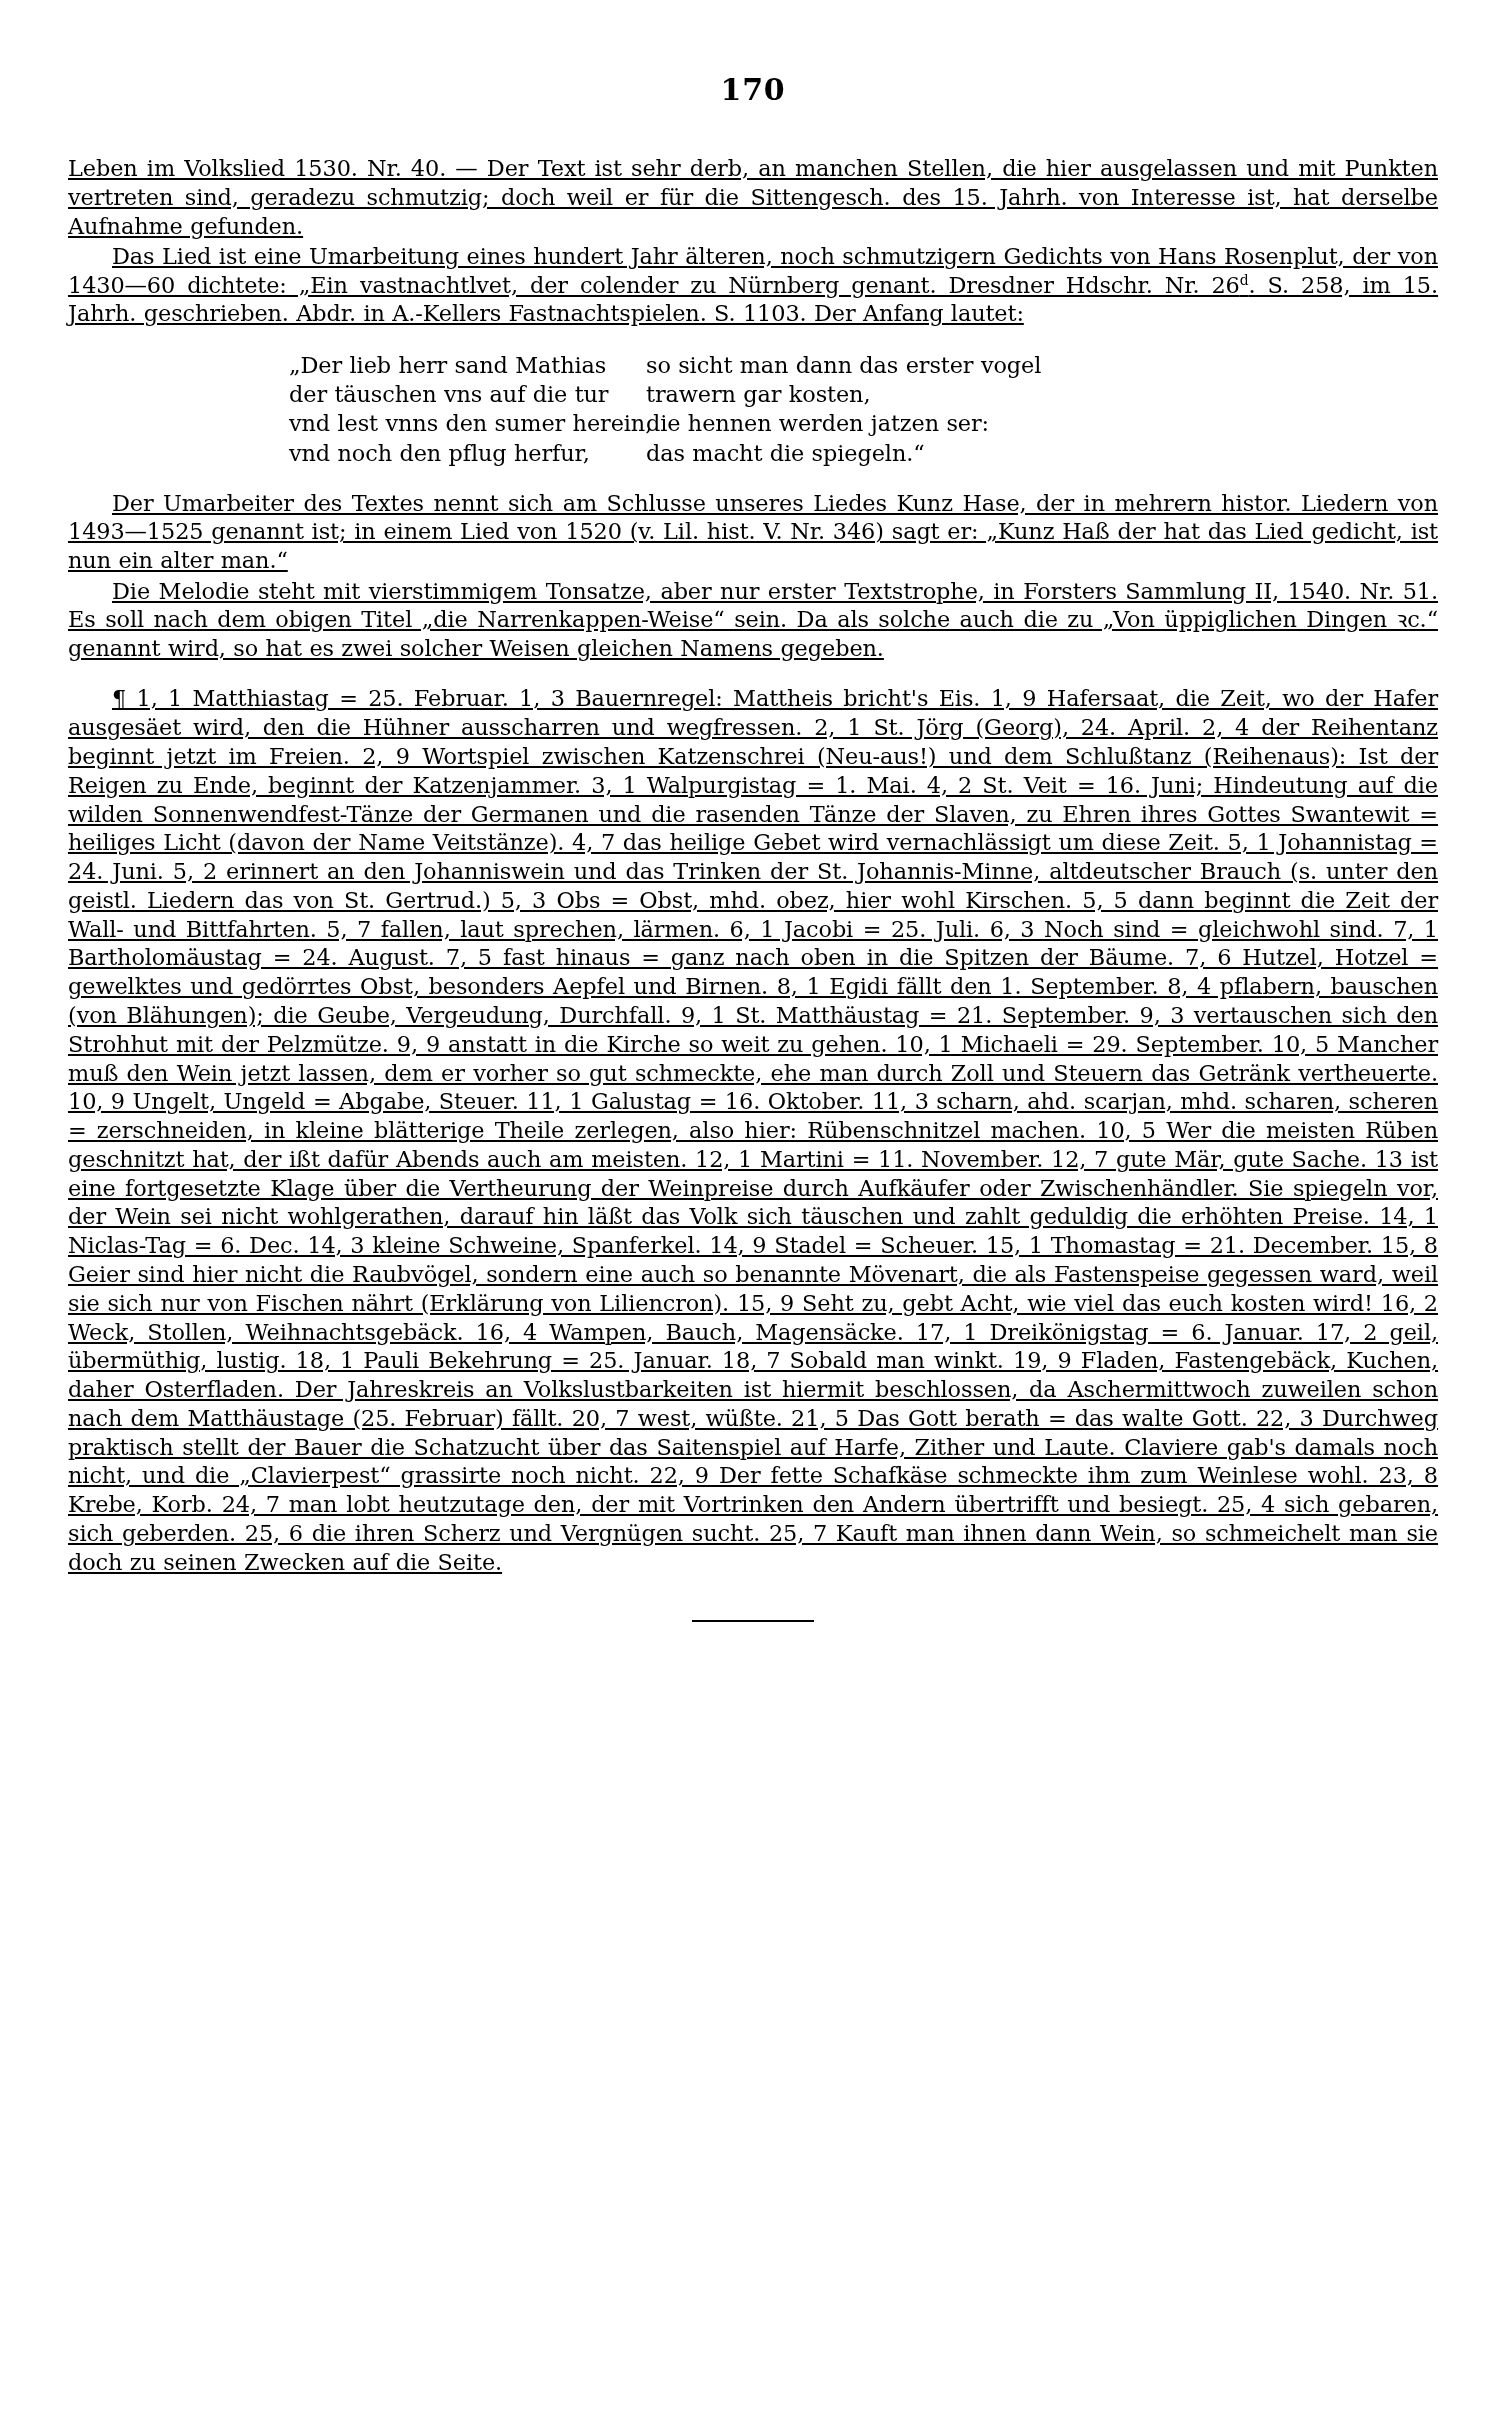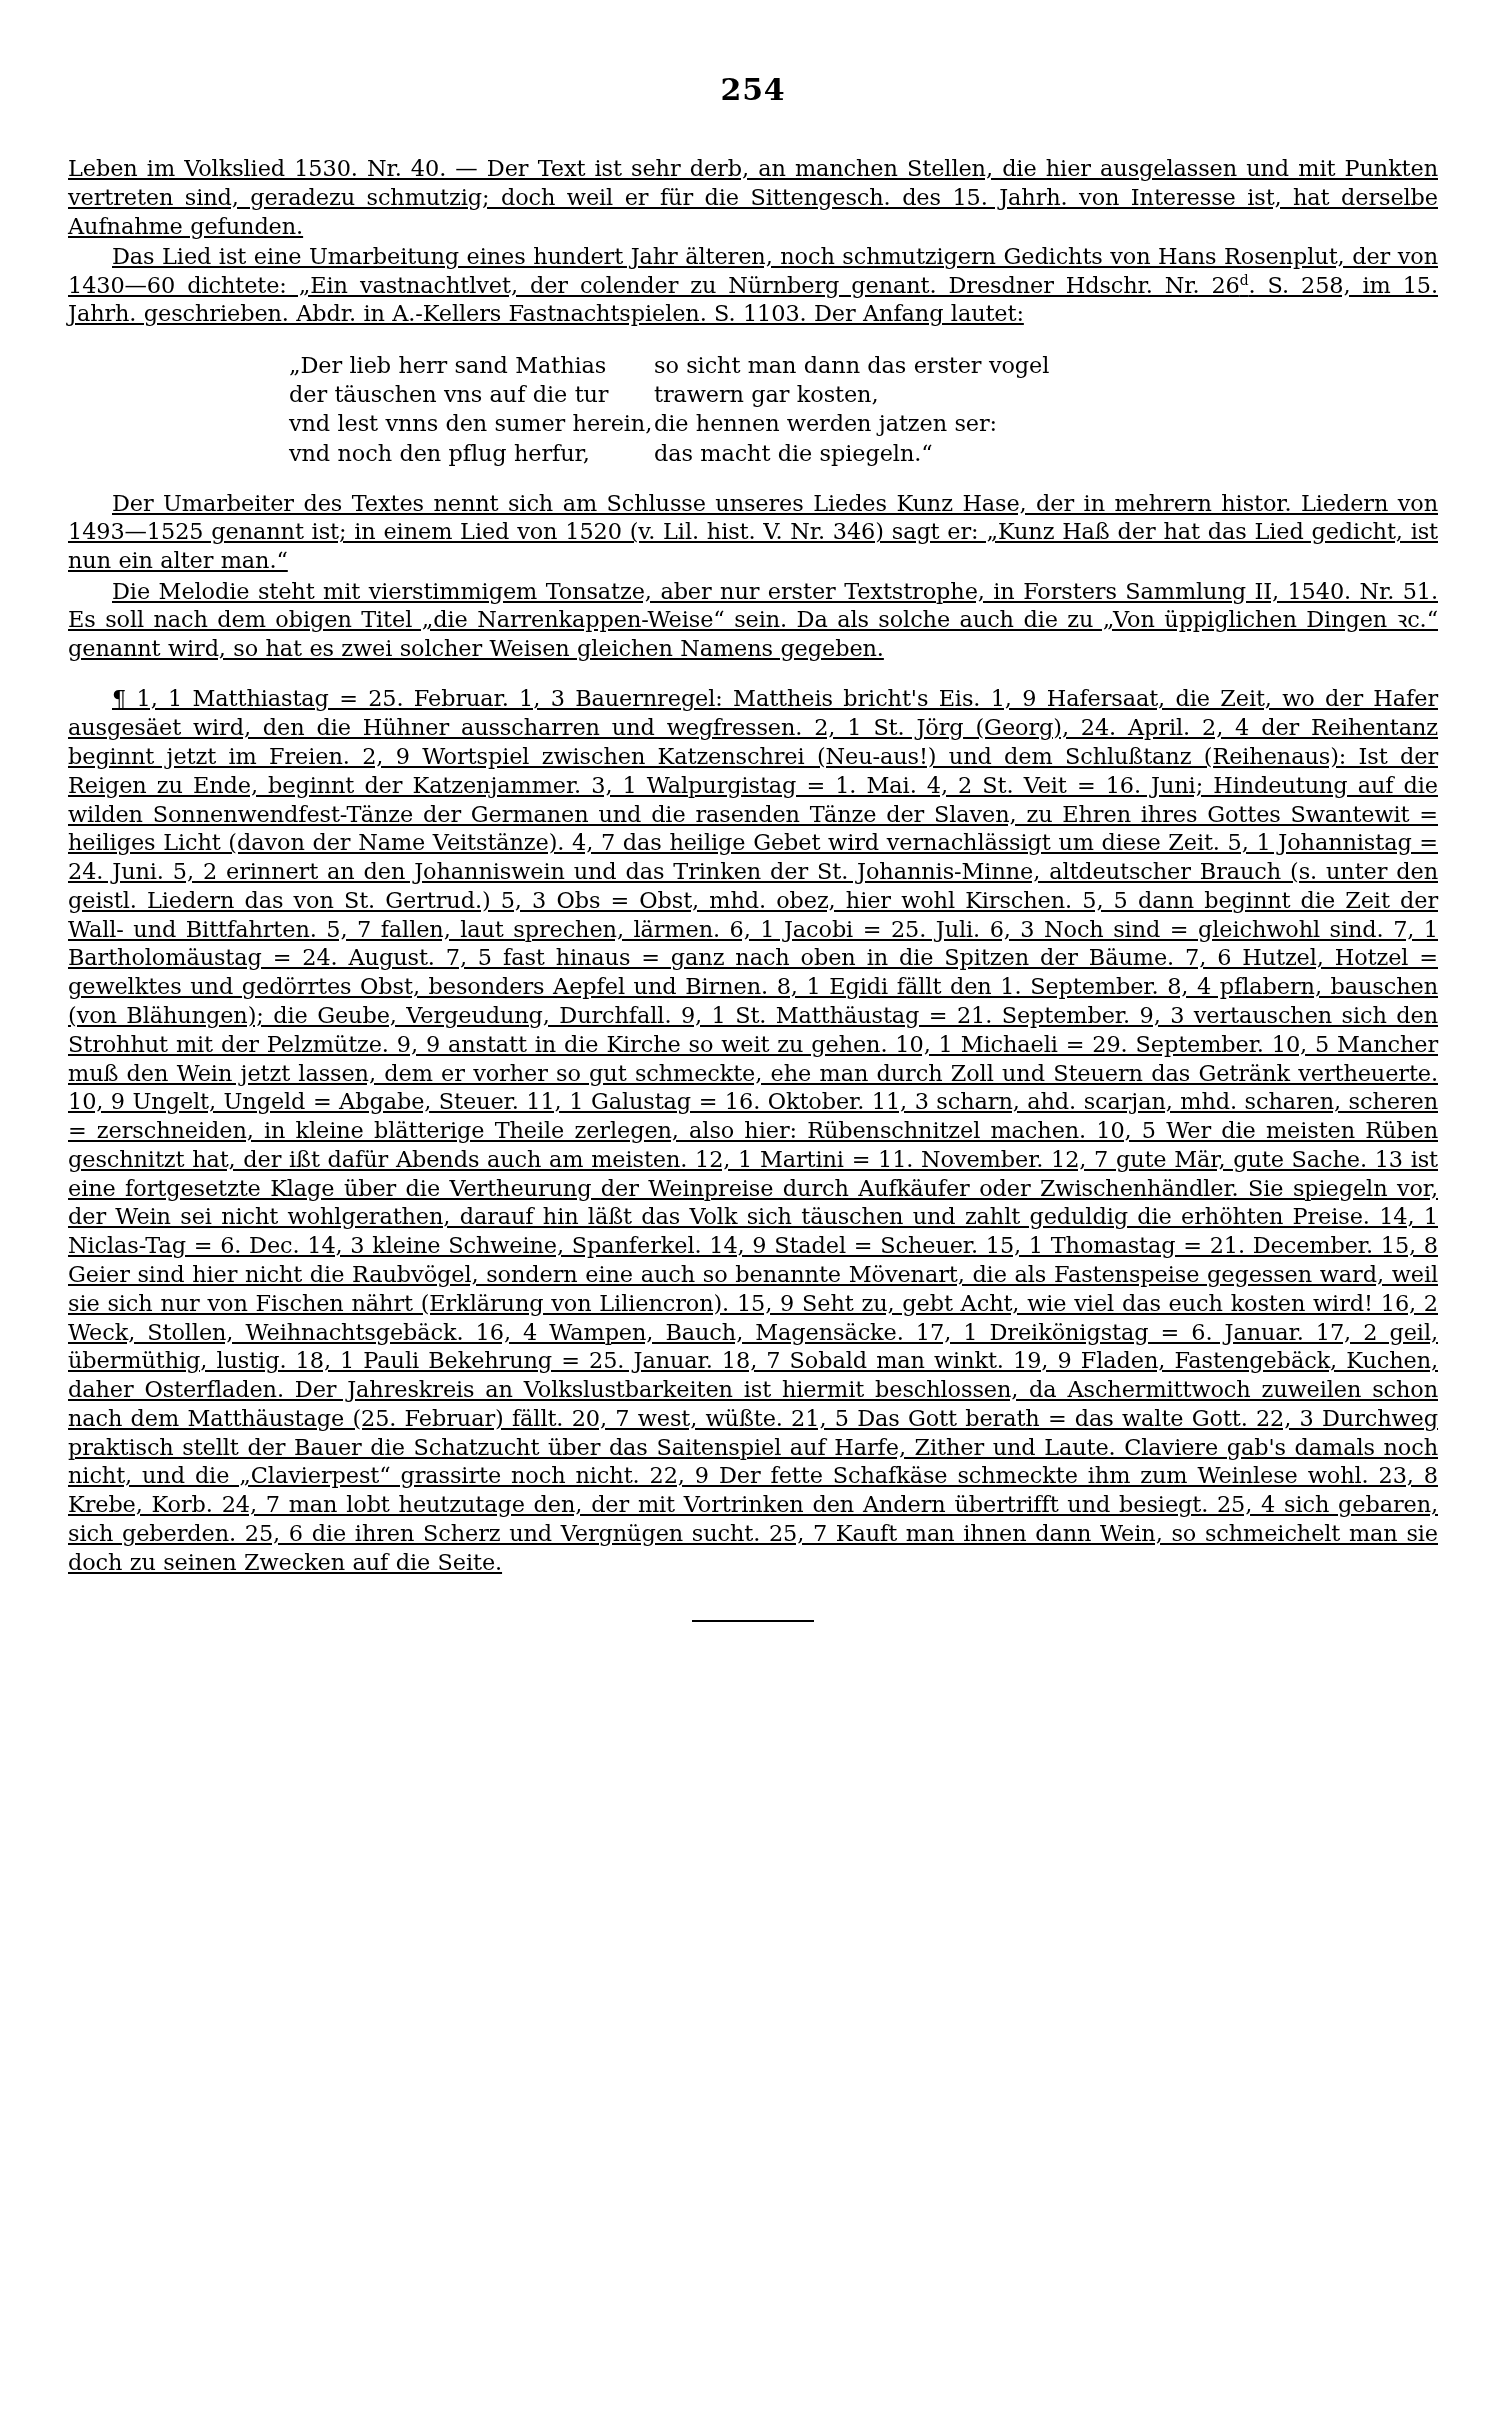--- a/index.html
+++ b/index.html
@@ -44,21 +44,21 @@
   }
   .para.indent {
     text-indent: 44px;
   }
   .para.hang {
     text-indent: 0;
   }
   .verse-block {
     margin: 23px 0 21px 0;
     display: flex;
-    gap: 8px;
+    gap: 0px;
     font-size: 22.4px;
     line-height: 1.30;
   }
   .verse-col {
     font-family: "DejaVu Serif", "Liberation Serif", serif;
   }
   .verse-col.left {
     width: 357px;
     margin-left: 221px;
   }
@@ -84,21 +84,21 @@
     font-size: 0.62em;
     vertical-align: super;
     line-height: 0;
   }
 </style>
 </head>
 <body>
 
 <div class="page">
 
-  <div class="page-number">254</div>
+  <div class="page-number">170</div>
 
   <div class="body-text">
 
     <div class="para hang">Leben im Volkslied 1530. Nr. 40. — Der Text ist sehr derb, an manchen Stellen, die hier ausgelassen und mit Punkten vertreten sind, geradezu schmutzig; doch weil er für die Sittengesch. des 15. Jahrh. von Interesse ist, hat derselbe Aufnahme gefunden.</div>
 
     <div class="para indent"><span>Das Lied ist eine Umarbeitung eines hundert Jahr älteren, noch schmutzigern Gedichts von Hans Rosenplut, der von 1430—60 dichtete: „Ein vastnachtlvet, der colender zu Nürnberg genant. Dresdner Hdschr. Nr. 26</span><sup>d</sup><span>. S. 258, im 15. Jahrh. geschrieben. Abdr. in A.-Kellers Fastnachtspielen. S. 1103. Der Anfang lautet:</span></div>
 
     <div class="verse-block">
       <div class="verse-col left">
         <div class="verse-line">„Der lieb herr sand Mathias</div>

